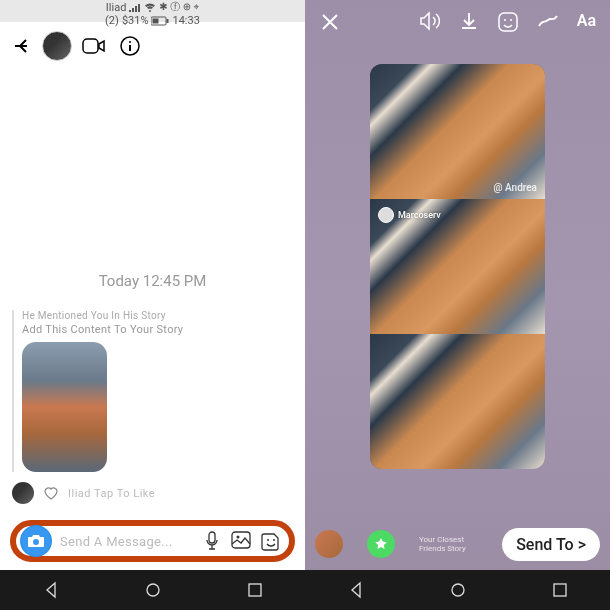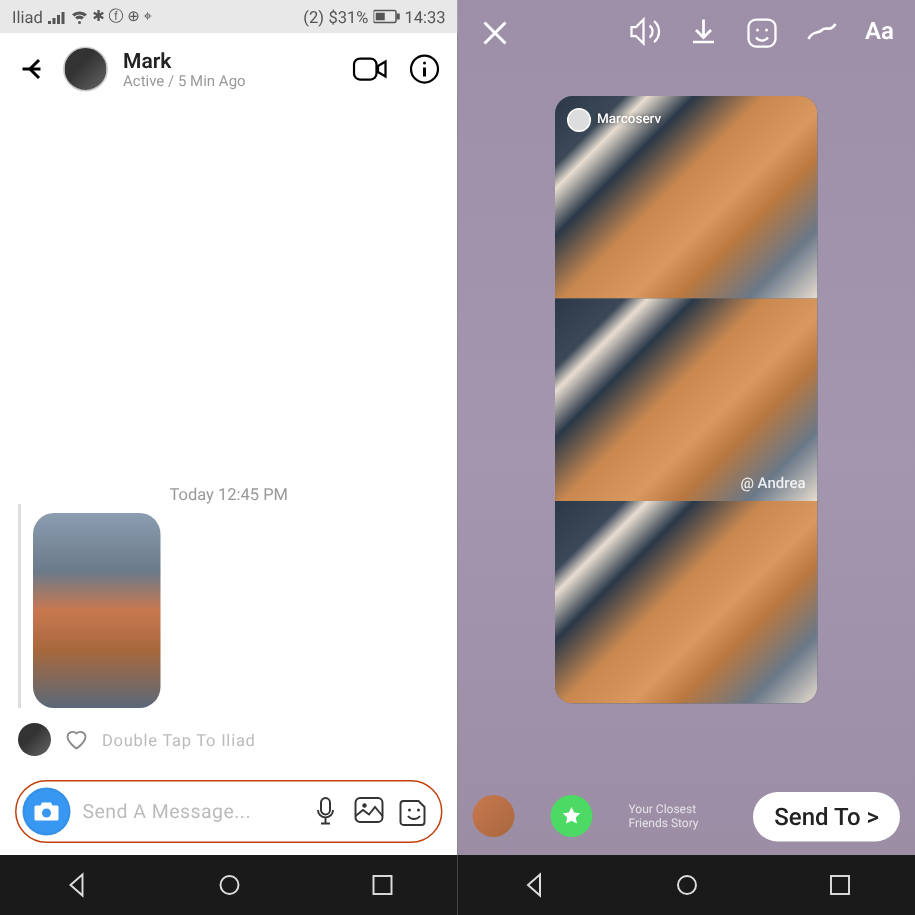--- a/index.html
+++ b/index.html
@@ -2,44 +2,44 @@
 <html><head>
   <meta charset="utf-8">
   <style>
     * { margin: 0; padding: 0; box-sizing: border-box; }
     body { font-family: -apple-system, BlinkMacSystemFont, 'Segoe UI', Roboto, sans-serif; width: 610px; height: 610px; overflow: hidden; background: #000; }
     .container { display: flex; width: 610px; height: 610px; }
     .panel { width: 305px; height: 610px; position: relative; }
     
     
     .left-panel { background: #fff; display: flex; flex-direction: column; }
-    .status-bar { height: 22px; background: #e8e8e8; display: flex; align-items: center; justify-content: space-between; padding: 0 8px; font-size: 11px; color: #555; }
+    .status-bar { height: 22px; background: #e8e8e8; display: flex; align-items: center; justify-content: space-between; padding: 0 8px; font-size: 11px; color: #555; flex-direction: column; }
     .status-left { display: flex; align-items: center; gap: 3px; }
     .status-right { display: flex; align-items: center; gap: 3px; }
     
     .chat-header { height: 48px; display: flex; align-items: center; padding: 0 12px; gap: 10px; }
     .back-arrow { width: 20px; height: 20px; display: flex; align-items: center; justify-content: center; }
     .avatar-sm { width: 30px; height: 30px; border-radius: 50%; background: linear-gradient(135deg, #333 40%, #666); border: 1px solid #ccc; }
     .header-text { flex: 1; }
     .header-name { font-size: 14px; font-weight: 600; color: #222; }
     .header-status { font-size: 10px; color: #999; }
     .header-icons { display: flex; gap: 14px; }
     
     .chat-body { flex: 1; display: flex; flex-direction: column; justify-content: flex-end; padding: 10px 12px; }
-    .timestamp { text-align: center; font-size: 11px; color: #999; margin-bottom: 0; }
+    .timestamp { text-align: center; font-size: 15px; color: #999; margin-bottom: 20px; }
     .mention-block { border-left: 2px solid #ddd; padding-left: 8px; margin-bottom: 4px; }
     .mention-text { font-size: 10px; color: #aaa; letter-spacing: 0.3px; }
     .mention-cta { font-size: 11px; color: #999; letter-spacing: 0.3px; margin-top: 2px; }
     .story-preview { width: 85px; height: 130px; border-radius: 14px; margin-top: 6px; background: linear-gradient(180deg, #8b9db0 0%, #6b7a8a 30%, #c97850 50%, #a8683c 70%, #5a6878 100%); overflow: hidden; position: relative; }
     .msg-row { display: flex; align-items: center; gap: 8px; margin-top: 6px; }
     .avatar-xs { width: 22px; height: 22px; border-radius: 50%; background: linear-gradient(135deg, #333 40%, #666); }
     .heart-outline { width: 18px; height: 18px; }
     .dbl-tap { font-size: 11px; color: #bbb; letter-spacing: 0.5px; }
     
-    .input-bar { height: 42px; margin: 6px 10px 8px; border: 1px solid #c2410c; border-radius: 21px; display: flex; align-items: center; padding: 0 8px 0 4px; gap: 8px; }
+    .input-bar { height: 42px; margin: 6px 10px 8px; border: 6px solid #c2410c; border-radius: 21px; display: flex; align-items: center; padding: 0 8px 0 4px; gap: 8px; }
     .camera-btn { width: 32px; height: 32px; border-radius: 50%; background: radial-gradient(circle, #3897f0 60%, #2176cc); display: flex; align-items: center; justify-content: center; }
     .input-placeholder { flex: 1; font-size: 13px; color: #bbb; letter-spacing: 0.3px; }
     .input-icons { display: flex; gap: 10px; }
     
     .nav-bar { height: 40px; background: #1a1a1a; display: flex; align-items: center; justify-content: space-around; }
     
     
     .right-panel { background: linear-gradient(180deg, #9d8fa8 0%, #a596b0 50%, #9a8ca3 100%); display: flex; flex-direction: column; position: relative; }
     .story-header { height: 44px; display: flex; align-items: center; padding: 0 14px; gap: 18px; justify-content: space-between; }
     .story-header-right { display: flex; gap: 18px; align-items: flex-start; }
@@ -91,48 +91,46 @@
     </div>
 
     <div class="chat-header">
       <div class="back-arrow">
         <svg width="20" height="20" viewBox="0 0 20 20">
             <path d="M14 4l-6 6 6 6" stroke="#000" stroke-width="2" fill="none"></path>
             <path d="M3 10h12" stroke="#000" stroke-width="2"></path>
           </svg>
       </div>
       <div class="avatar-sm"></div>
-      <div class="header-text">
-        <div class="header-name">Mark</div>
-        <div class="header-status">Active / 5 Min Ago</div>
-      </div>
       <div class="header-icons">
         <svg width="24" height="20" viewBox="0 0 24 20">
             <rect x="1" y="3" width="15" height="14" rx="4" fill="none" stroke="#000" stroke-width="1.5"></rect>
             <path d="M17 8l5-3v10l-5-3z" fill="none" stroke="#000" stroke-width="1.5"></path>
           </svg>
         <svg width="20" height="20" viewBox="0 0 20 20">
             <circle cx="10" cy="10" r="9" fill="none" stroke="#000" stroke-width="1.5"></circle>
             <circle cx="10" cy="6" r="1" fill="#000"></circle>
             <rect x="9" y="9" width="2" height="6" fill="#000"></rect>
           </svg>
       </div>
     </div>
 
     <div class="chat-body">
       <div class="timestamp">Today 12:45 PM</div>
       <div class="mention-block">
+        <div class="mention-text">He Mentioned You In His Story</div>
+        <div class="mention-cta">Add This Content To Your Story</div>
         <div class="story-preview"></div>
       </div>
       <div class="msg-row">
         <div class="avatar-xs"></div>
         <svg class="heart-outline" width="18" height="18" viewBox="0 0 18 18">
             <path d="M9 15s-6-4-6-8a3.5 3.5 0 016-2 3.5 3.5 0 016 2c0 4-6 8-6 8z" fill="none" stroke="#888" stroke-width="1.2"></path>
           </svg>
-        <span class="dbl-tap">Double Tap To Iliad</span>
+        <span class="dbl-tap">Iliad Tap To Like</span>
       </div>
     </div>
 
     <div class="input-bar">
       <div class="camera-btn">
         <svg width="18" height="16" viewBox="0 0 18 16">
             <path d="M6 2l-1 2H2a1 1 0 00-1 1v8a1 1 0 001 1h14a1 1 0 001-1V5a1 1 0 00-1-1h-3l-1-2H6z" fill="#fff"></path>
             <circle cx="9" cy="9" r="3" fill="#3897f0"></circle>
           </svg>
       </div>
@@ -190,29 +188,29 @@
           </svg>
         <svg width="22" height="20" viewBox="0 0 22 20">
             <path d="M2 15c3-6 6-3 9-6s5 2 9-4" stroke="#fff" stroke-width="1.8" fill="none"></path>
           </svg>
         <span style="color:#fff;font-size:16px;font-weight:600">Aa</span>
       </div>
     </div>
 
     <div class="story-content">
       <div class="story-card">
+        <div class="story-stripe">
+          <div class="story-mention">@ Andrea</div>
+        </div>
         <div class="story-stripe">
           <div class="story-user-tag">
             <div class="story-avatar"></div>
             <span class="story-username">Marcoserv</span>
           </div>
         </div>
-        <div class="story-stripe">
-          <div class="story-mention">@ Andrea</div>
-        </div>
         <div class="story-stripe"></div>
       </div>
     </div>
 
     <div class="story-footer">
       <div class="footer-circle your-story-circle"></div>
       <div class="footer-circle close-friends-circle">
         <svg width="14" height="14" viewBox="0 0 14 14">
             <path d="M7 1l1.8 3.6 4 .6-2.9 2.8.7 4L7 10.1 3.4 12l.7-4L1.2 5.2l4-.6z" fill="#fff"></path>
           </svg>

